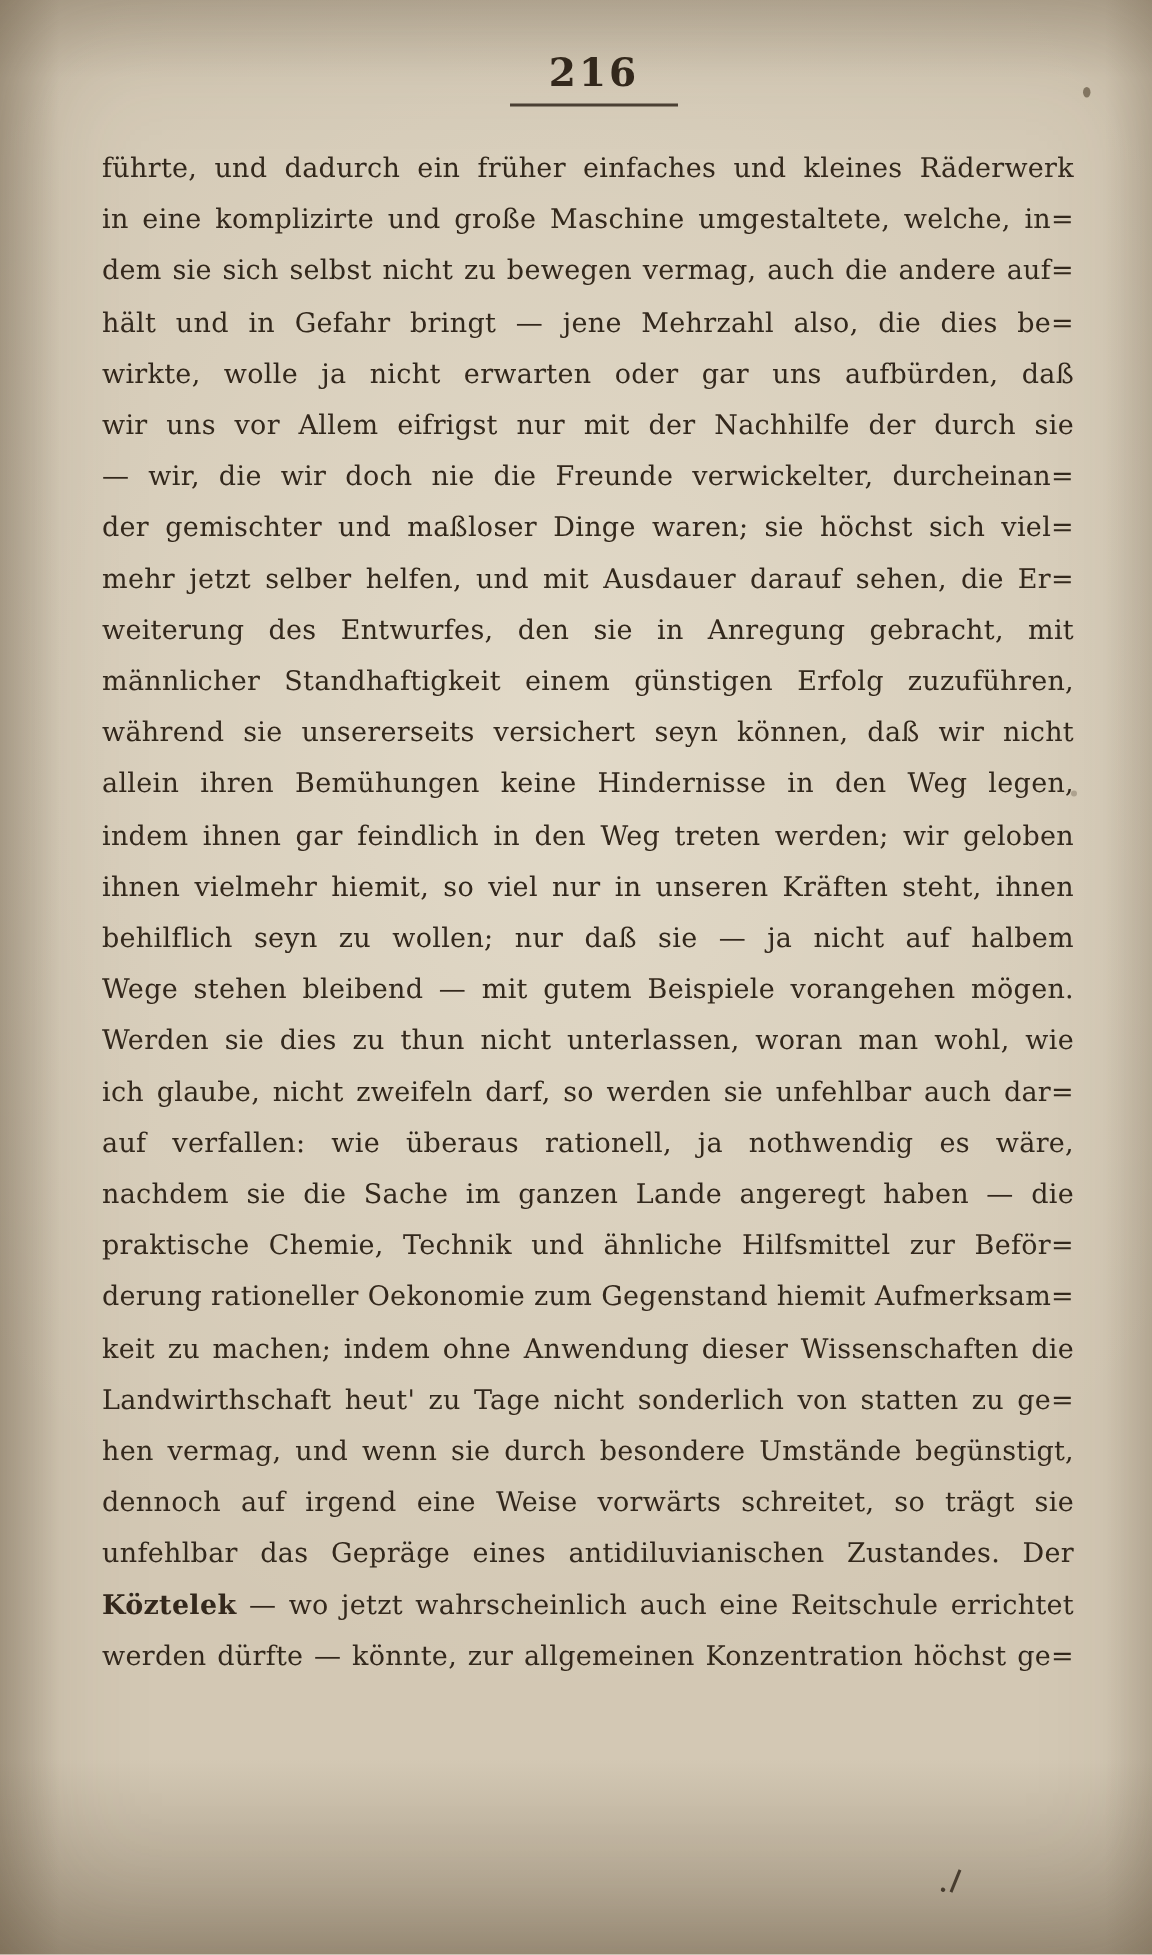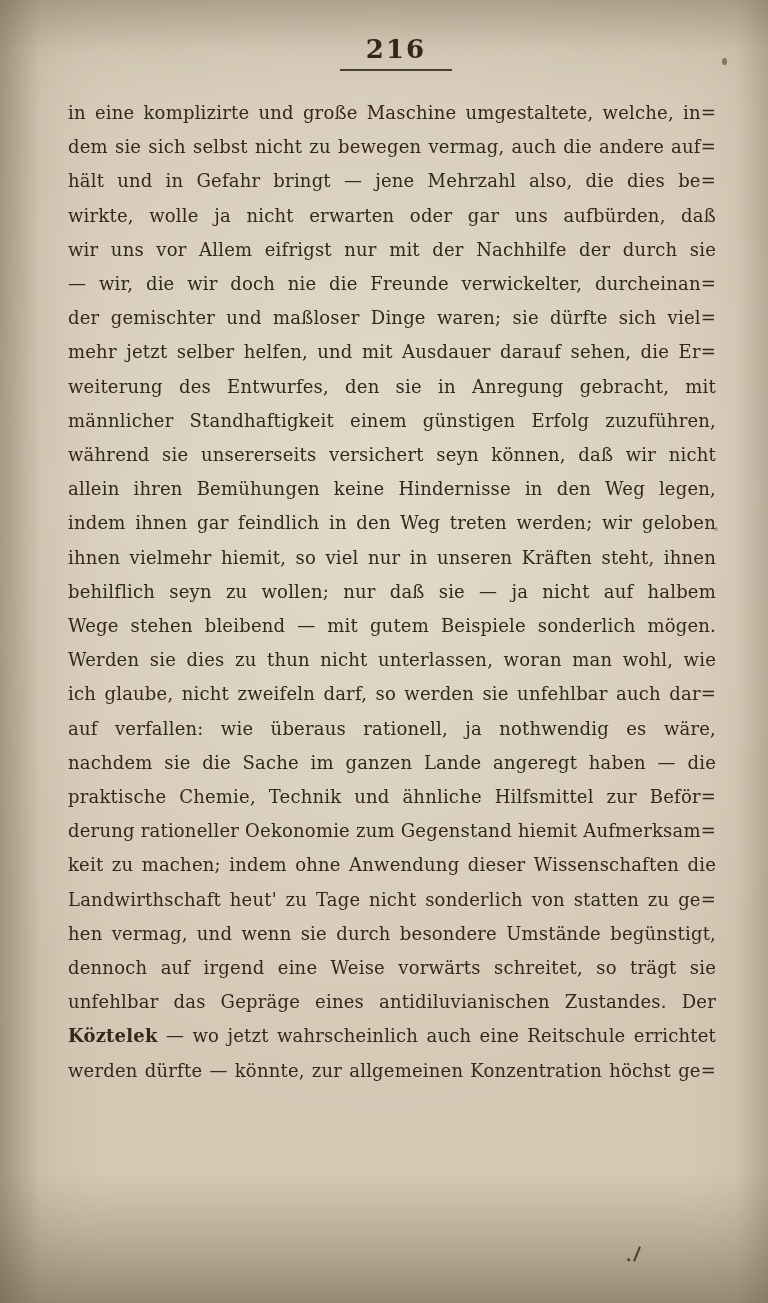--- a/index.html
+++ b/index.html
@@ -90,36 +90,37 @@
 <body>
 
 <div class="page">
 
   <div class="header">
     <div class="page-number">216</div>
     <div class="header-rule"></div>
   </div>
 
   <div class="text-block">
+      <div class="line">führte, und dadurch ein früher einfaches und kleines Räderwerk</div>
       <div class="line">in eine komplizirte und große Maschine umgestaltete, welche, in=</div>
       <div class="line">dem sie sich selbst nicht zu bewegen vermag, auch die andere auf=</div>
       <div class="line">hält und in Gefahr bringt — jene Mehrzahl also, die dies be=</div>
       <div class="line">wirkte, wolle ja nicht erwarten oder gar uns aufbürden, daß</div>
       <div class="line">wir uns vor Allem eifrigst nur mit der Nachhilfe der durch sie</div>
       <div class="line">— wir, die wir doch nie die Freunde verwickelter, durcheinan=</div>
-      <div class="line">der gemischter und maßloser Dinge waren; sie dürfte sich viel=</div>
+      <div class="line">der gemischter und maßloser Dinge waren; sie höchst sich viel=</div>
       <div class="line">mehr jetzt selber helfen, und mit Ausdauer darauf sehen, die Er=</div>
       <div class="line">weiterung des Entwurfes, den sie in Anregung gebracht, mit</div>
       <div class="line">männlicher Standhaftigkeit einem günstigen Erfolg zuzuführen,</div>
       <div class="line">während sie unsererseits versichert seyn können, daß wir nicht</div>
       <div class="line">allein ihren Bemühungen keine Hindernisse in den Weg legen,</div>
       <div class="line">indem ihnen gar feindlich in den Weg treten werden; wir geloben</div>
       <div class="line">ihnen vielmehr hiemit, so viel nur in unseren Kräften steht, ihnen</div>
       <div class="line">behilflich seyn zu wollen; nur daß sie — ja nicht auf halbem</div>
-      <div class="line">Wege stehen bleibend — mit gutem Beispiele sonderlich mögen.</div>
+      <div class="line">Wege stehen bleibend — mit gutem Beispiele vorangehen mögen.</div>
       <div class="line">Werden sie dies zu thun nicht unterlassen, woran man wohl, wie</div>
       <div class="line">ich glaube, nicht zweifeln darf, so werden sie unfehlbar auch dar=</div>
       <div class="line">auf verfallen: wie überaus rationell, ja nothwendig es wäre,</div>
       <div class="line">nachdem sie die Sache im ganzen Lande angeregt haben — die</div>
       <div class="line">praktische Chemie, Technik und ähnliche Hilfsmittel zur Beför=</div>
       <div class="line">derung rationeller Oekonomie zum Gegenstand hiemit Aufmerksam=</div>
       <div class="line">keit zu machen; indem ohne Anwendung dieser Wissenschaften die</div>
       <div class="line">Landwirthschaft heut' zu Tage nicht sonderlich von statten zu ge=</div>
       <div class="line">hen vermag, und wenn sie durch besondere Umstände begünstigt,</div>
       <div class="line">dennoch auf irgend eine Weise vorwärts schreitet, so trägt sie</div>

